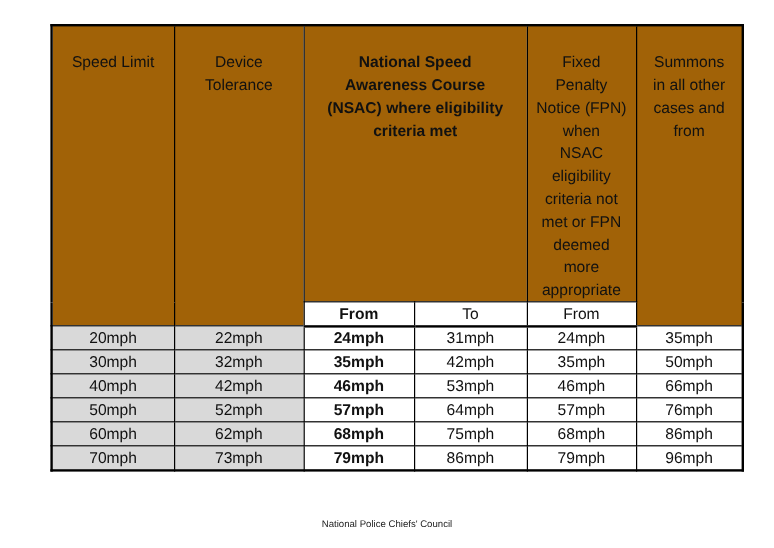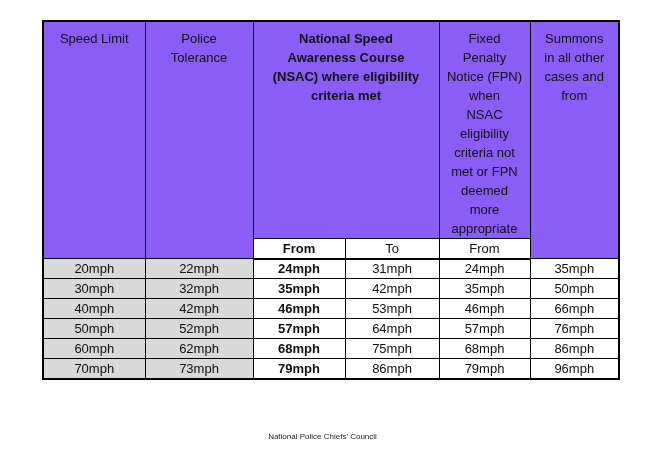--- a/index.html
+++ b/index.html
@@ -32,25 +32,25 @@
   }
   col.c1 { width: 102px; }
   col.c2 { width: 108px; }
   col.c3 { width: 92px; }
   col.c4 { width: 94px; }
   col.c5 { width: 91px; }
   col.c6 { width: 89px; }
 
   tr.hdr1 { height: 210px; }
   tr.hdr1 td {
-    background: #8b5cf6;
+    background: #a16207;
     vertical-align: top;
     white-space: pre-line;
     line-height: 19px;
-    padding-top: 7px;
+    padding-top: 20px;
   }
   tr.subheader { height: 20px; }
   tr.subheader td {
     background: #ffffff;
     vertical-align: middle;
     border-bottom: 2px solid #000000;
   }
   td.hdr-span { border-bottom: 2px solid #000000; }
   td.thick-left { border-left: 2px solid #000000; font-weight: bold; }
 
@@ -82,21 +82,21 @@
       <col class="c1">
         <col class="c2">
         <col class="c3">
         <col class="c4">
         <col class="c5">
         <col class="c6">
     </colgroup>
     <tbody>
       <tr class="hdr1">
         <td rowspan="2" class="hdr-span">Speed Limit</td>
-        <td rowspan="2" class="hdr-span">Police
+        <td rowspan="2" class="hdr-span">Device
 Tolerance</td>
         <td colspan="2" class="thick-left">National Speed
 Awareness Course
 (NSAC) where eligibility
 criteria met</td>
         <td>Fixed
 Penalty
 Notice (FPN)
 when
 NSAC

